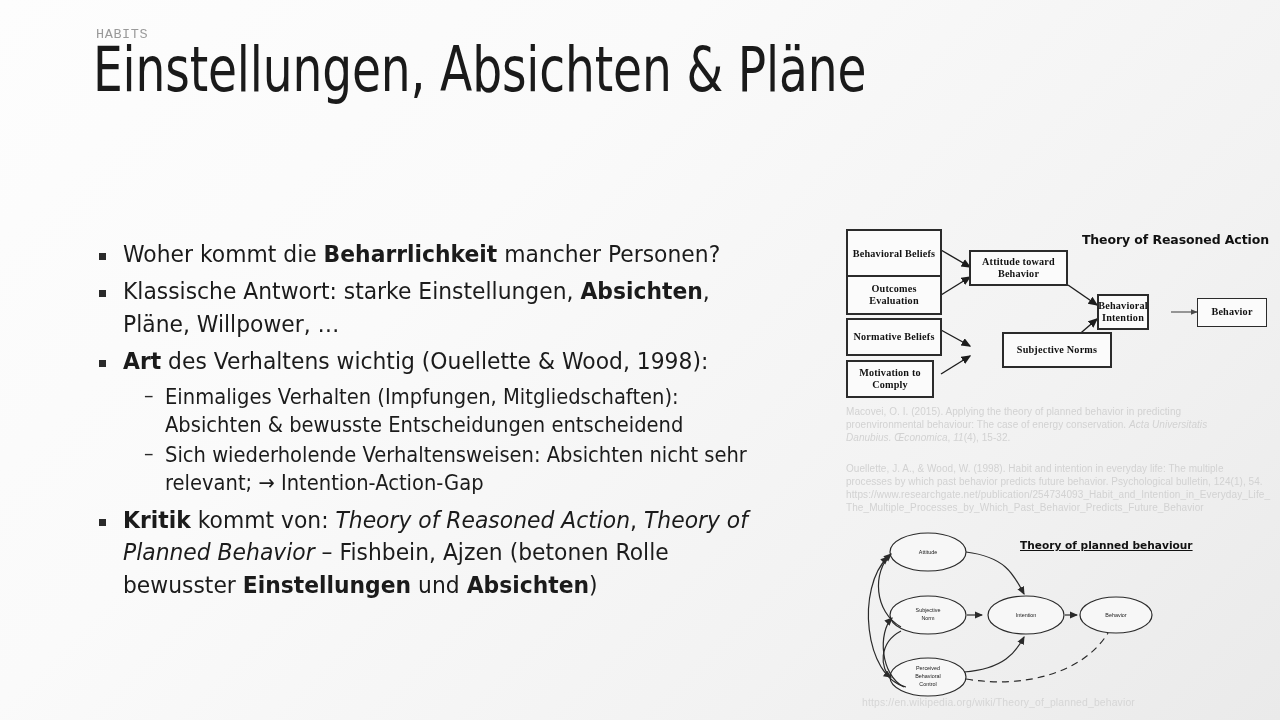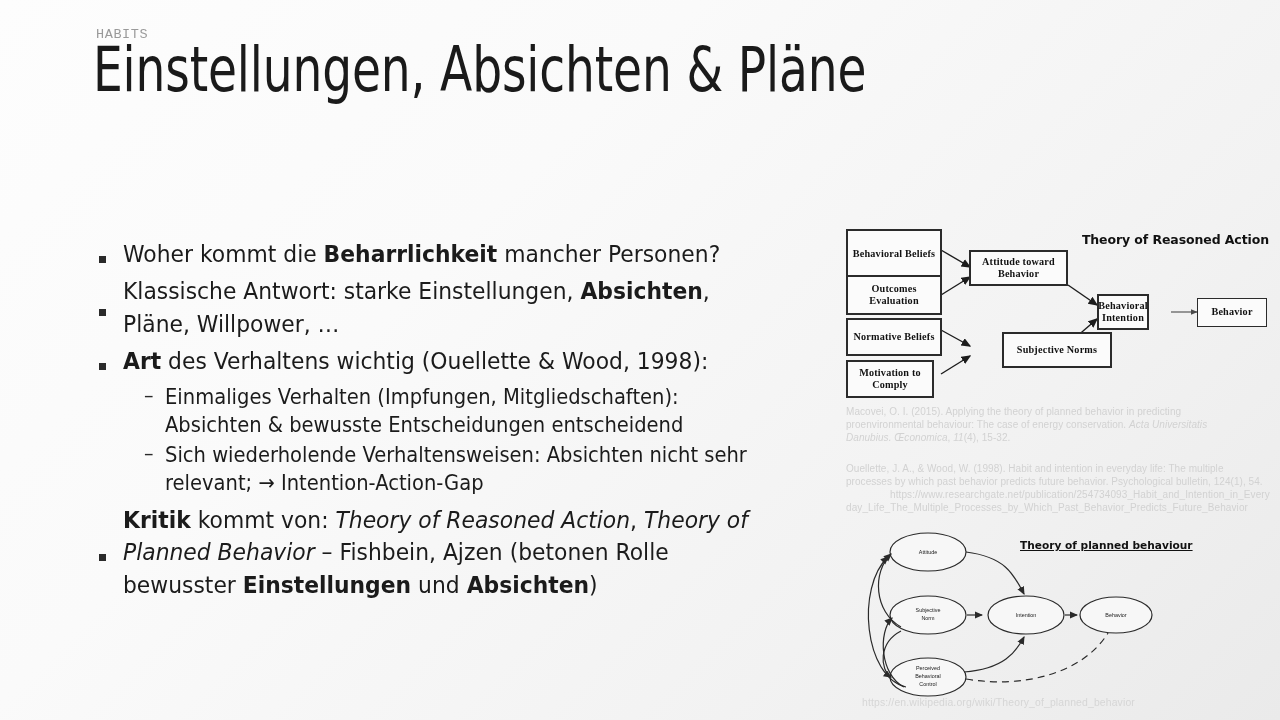--- a/index.html
+++ b/index.html
@@ -49,21 +49,21 @@
   
   .body-col {
     position: absolute;
     left: 99px;
     top: 238px;
     width: 716px;
   }
   .bullet {
     position: relative;
     display: flex;
-    align-items: center;
+    align-items: flex-start;
     font-size: 23.5px;
     line-height: 1.38;
     color: #1b1b1b;
     font-family: "DejaVu Sans", sans-serif;
     margin-bottom: 5px;
   }
   .bullet > .marker {
     flex: 0 0 auto;
     width: 24px;
     color: #1b1b1b;
@@ -178,21 +178,20 @@
   }
   .cite.c2 {
     position: absolute;
     left: 6px;
     top: 240px;
     width: 425px;
   }
   .cite .url {
     word-break: break-all;
     letter-spacing: 0.1px;
-    margin-left: 44px;
   }
 
   
   .tpb-wrap {
     position: absolute;
     left: 6px;
     top: 305px;
     width: 425px;
     height: 175px;
   }

